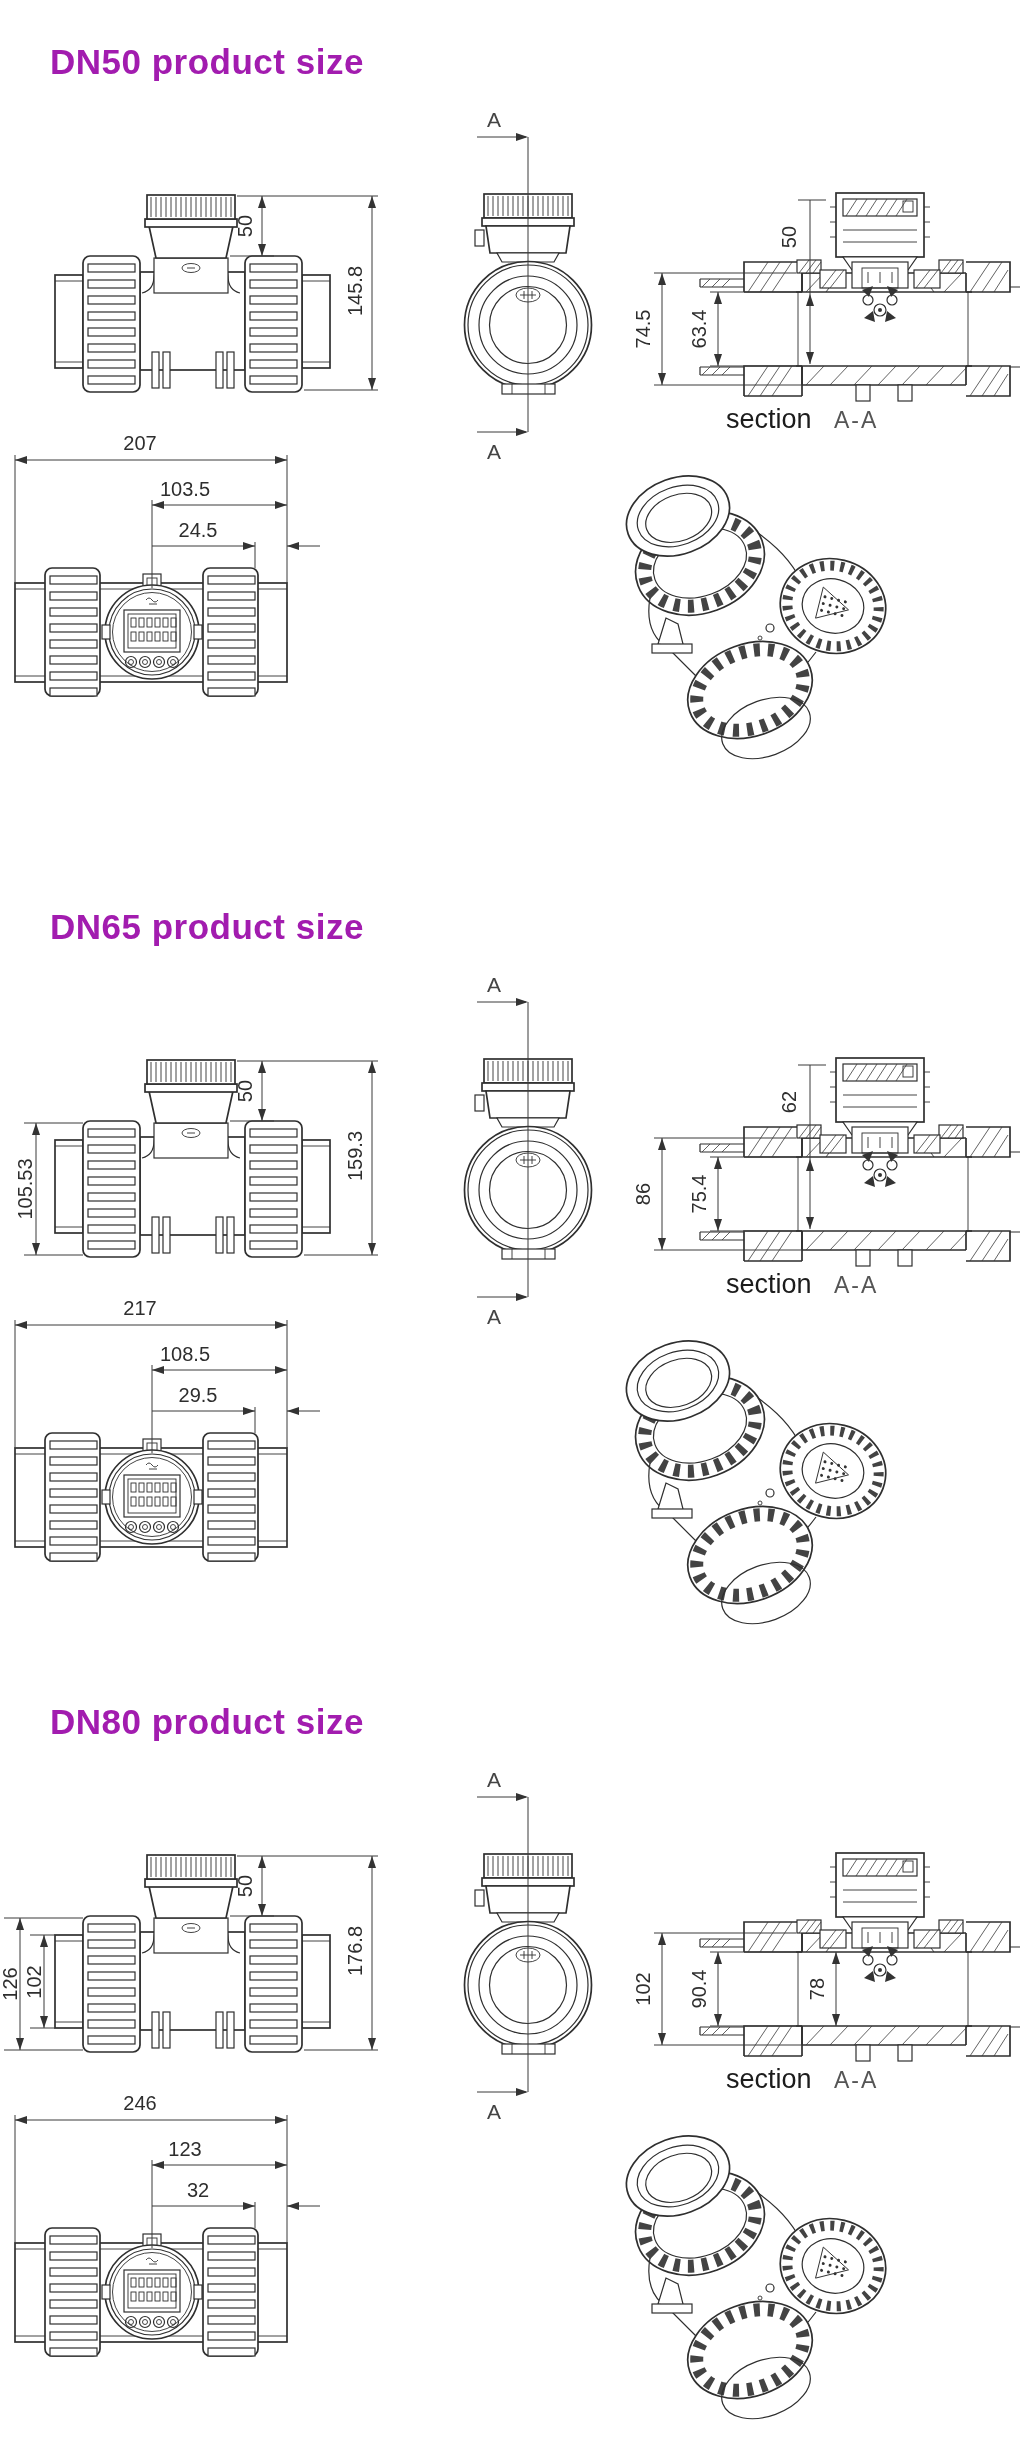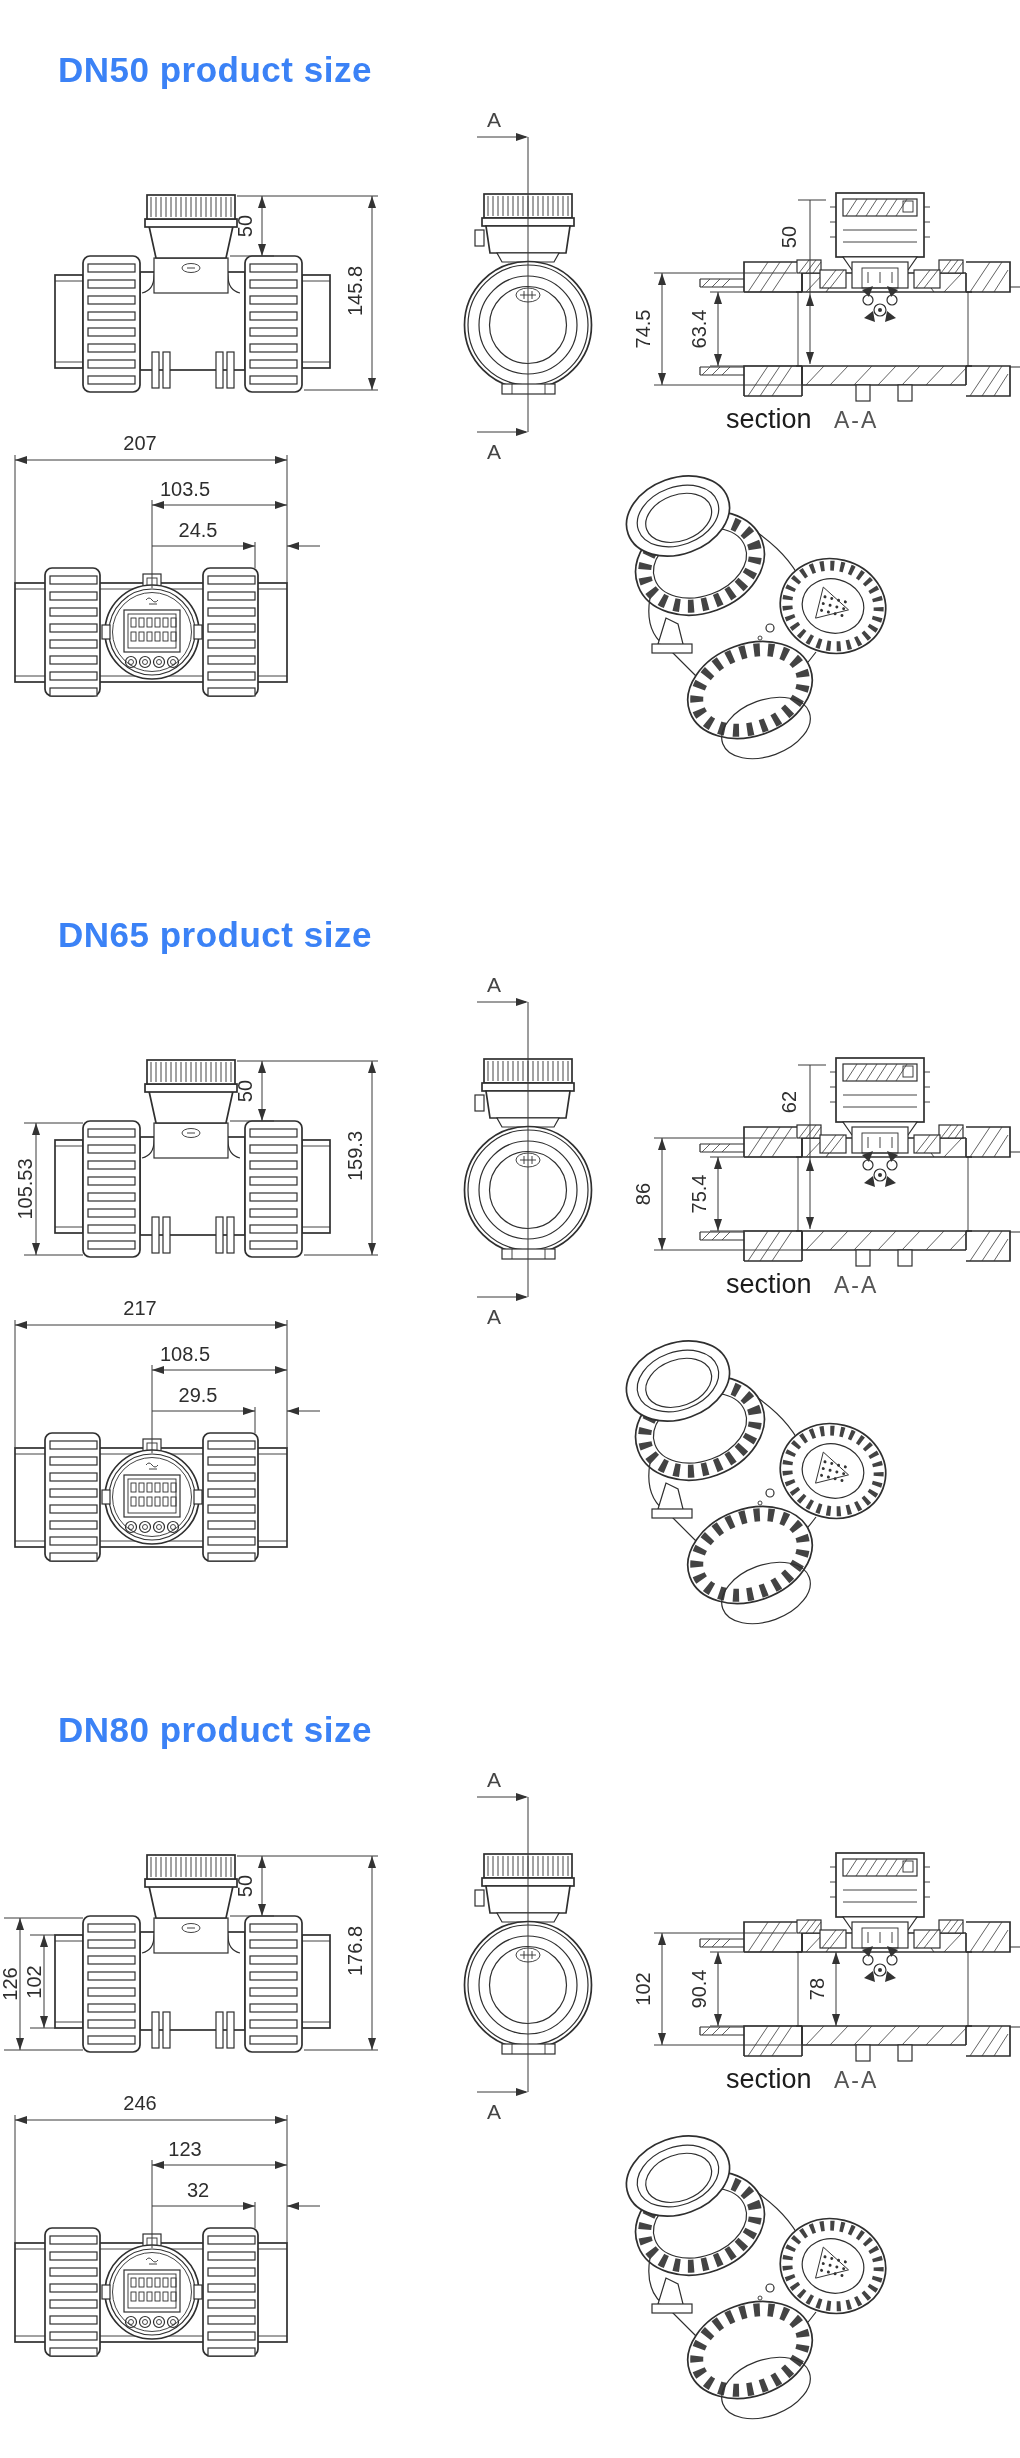--- a/index.html
+++ b/index.html
@@ -1,22 +1,22 @@
 <!DOCTYPE html>
 <html><head>
 <meta charset="utf-8">
 <style>
   html,body { margin:0; padding:0; background:#ffffff; }
   body { width:1020px; height:2458px; position:relative; font-family:"Liberation Sans", sans-serif; }
   .block { position:absolute; left:0; width:1020px; height:820px; }
   #block-dn50 { top:0; }
   #block-dn65 { top:865px; }
   #block-dn80 { top:1660px; height:798px; }
-  .block-title { position:absolute; left:46px; top:38px; margin:12px;
-     font:bold 35px "Liberation Sans", sans-serif; color:#3b82f6; letter-spacing:0.5px; }
+  .block-title { position:absolute; left:46px; top:38px; margin:4px;
+     font:bold 35px "Liberation Sans", sans-serif; color:#a21caf; letter-spacing:0.5px; }
   svg.drawing { position:absolute; left:0; top:0; overflow:visible; }
 
   
   .o   { fill:#ffffff; stroke:#2f2f2f; stroke-width:1.7; }
   .o2  { fill:#ffffff; stroke:#2f2f2f; stroke-width:1.2; }
   .l   { fill:none; stroke:#2f2f2f; stroke-width:1.7; }
   .m   { fill:none; stroke:#2f2f2f; stroke-width:1.2; }
   .t   { fill:none; stroke:#2f2f2f; stroke-width:0.9; }
   .h   { fill:none; stroke:#3a3a3a; stroke-width:0.8; }
   .d   { fill:none; stroke:#3a3a3a; stroke-width:1; }

